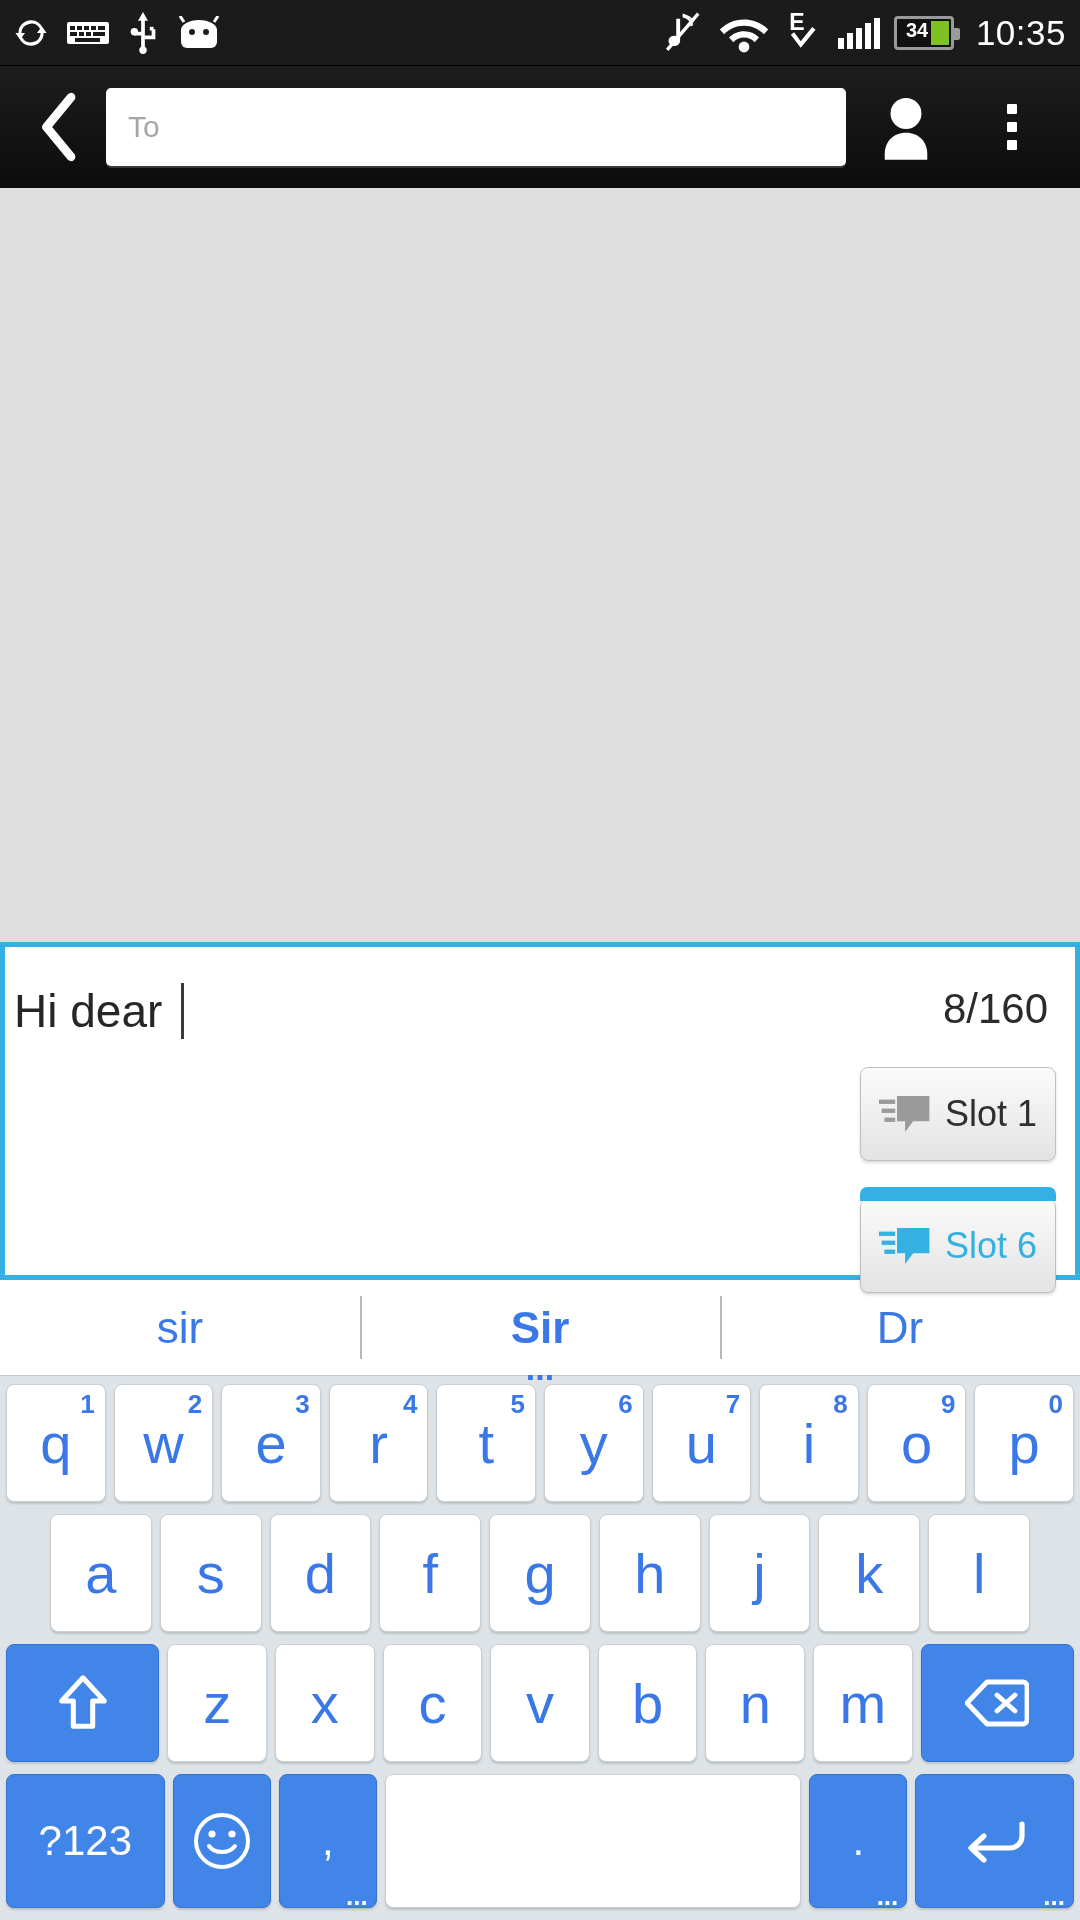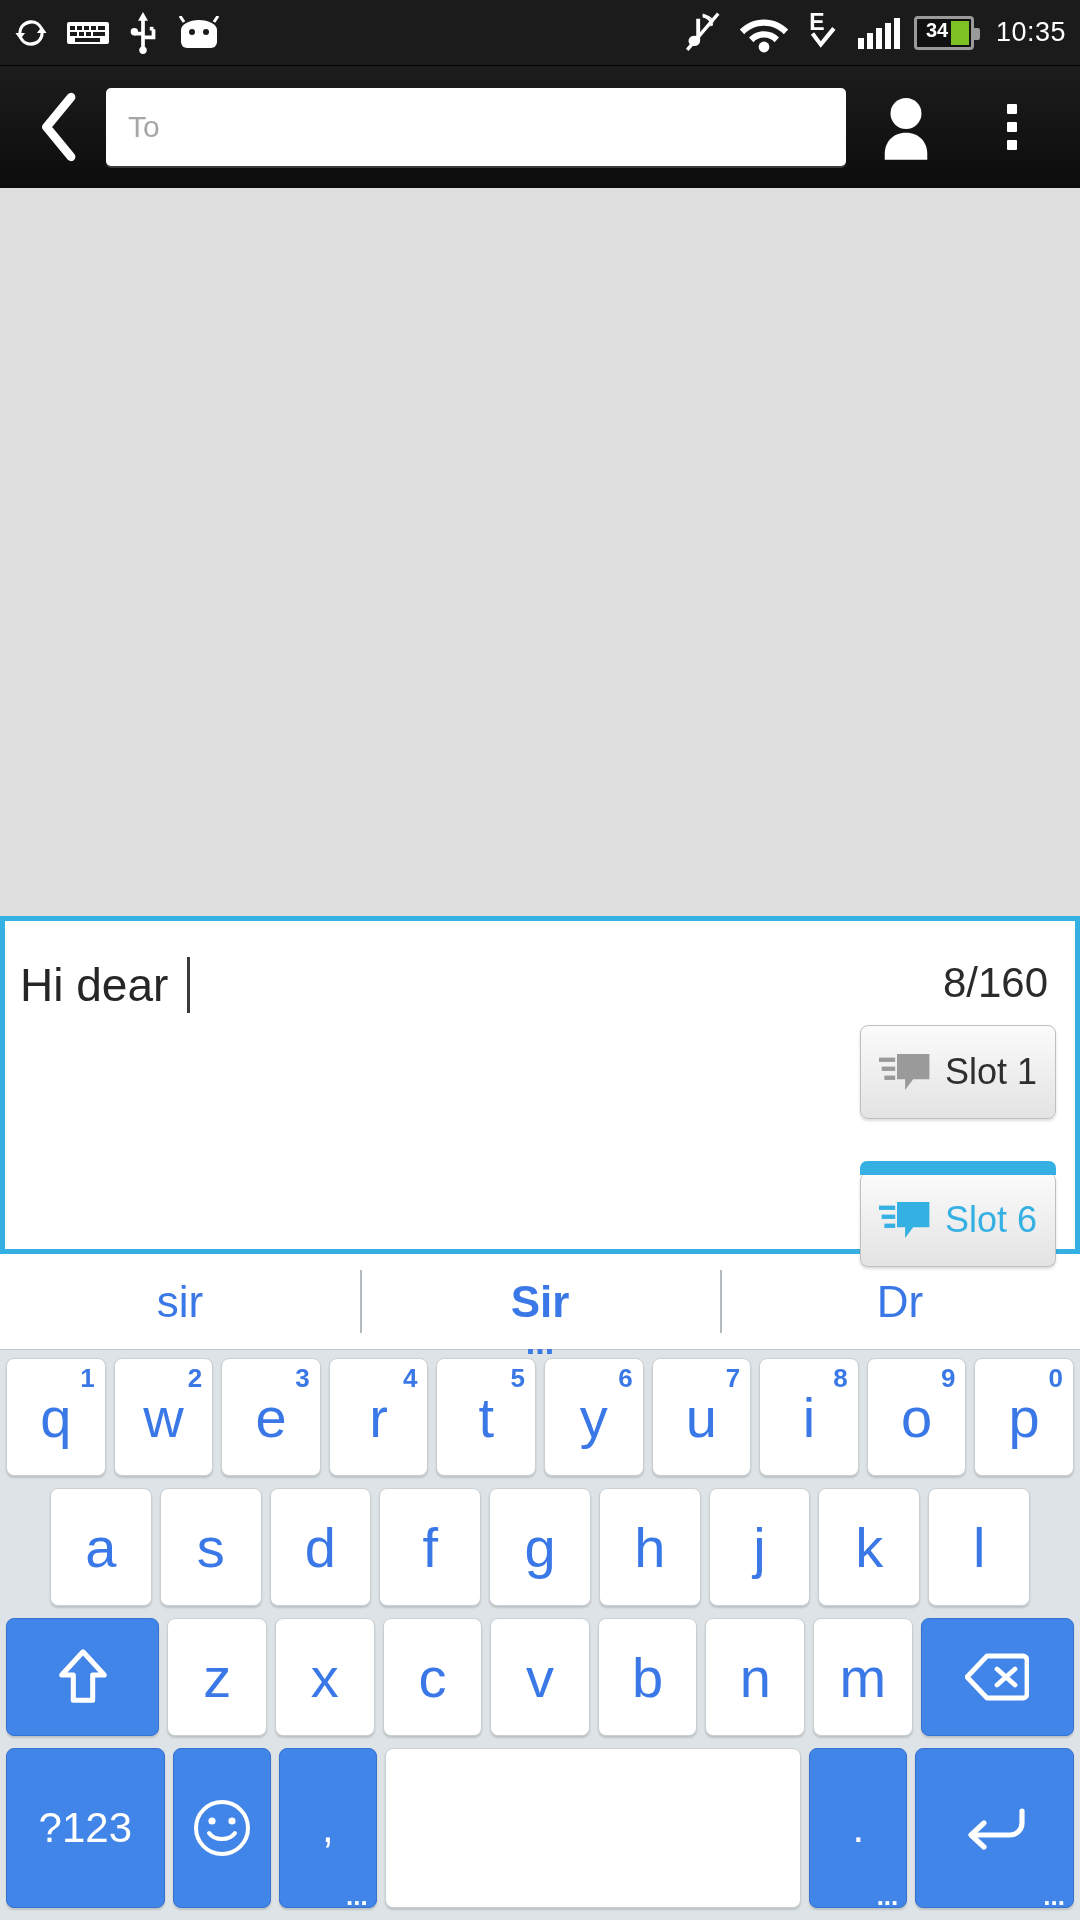--- a/index.html
+++ b/index.html
@@ -14,21 +14,21 @@
   .statusbar{
     height:66px; background:#1b1b1b;
     display:flex; align-items:center; justify-content:space-between;
     padding:0 14px; flex:0 0 auto;
     border-bottom:1px solid #000;
   }
   .sb-left,.sb-right{ display:flex; align-items:center; }
   .sb-left{ gap:18px; }
   .sb-right{ gap:14px; }
   .sb-ico{ display:inline-flex; align-items:center; justify-content:center; }
-  .sb-time{ color:#fff; font-size:27px; letter-spacing:.5px; margin-left:8px; font-weight:400; }
+  .sb-time{ color:#fff; font-size:35px; letter-spacing:.5px; margin-left:8px; font-weight:400; }
 
   .battery{ position:relative; width:60px; height:34px; border:3px solid #9a9a9a; border-radius:4px; background:#111; display:flex; align-items:flex-start; }
   .battery:after{ content:""; position:absolute; right:-9px; top:9px; width:6px; height:12px; background:#9a9a9a; border-radius:0 2px 2px 0; }
   .battery .fill{ position:absolute; right:2px; top:2px; bottom:2px; width:34%; background:#7ec125; }
   .battery .pct{ position:relative; z-index:2; color:#fff; font-size:20px; font-weight:bold; padding-left:9px; }
 
   .sigbars{ display:flex; align-items:flex-end; gap:3px; height:32px; }
   .sigbars i{ display:block; width:6px; background:#fff; }
 
   
@@ -52,35 +52,35 @@
   .thread{ flex:1 1 auto; background:#dfdfdf; min-height:0; }
 
   
   .compose{
     flex:0 0 auto; height:338px; background:#fff;
     border:5px solid #35b0e2; position:relative;
     border-left:none; border-right:none;
     box-shadow:inset 5px 0 0 #35b0e2, inset -5px 0 0 #35b0e2;
   }
   .msg-text{
-    position:absolute; left:20px; top:36px; font-size:46px; color:#262626;
+    position:absolute; left:14px; top:36px; font-size:46px; color:#262626;
     display:flex; align-items:center; white-space:pre;
   }
   .caret{ display:inline-block; width:3px; height:56px; background:#3a3a3a; margin-left:6px; }
   .counter{ position:absolute; right:32px; top:38px; font-size:42px; color:#2b2b2b; }
 
   .slot{
     position:absolute; right:24px; width:196px; height:94px;
     border-radius:8px; border:1px solid #bfbfbf;
     background:linear-gradient(#fbfbfb,#e3e3e3);
     display:flex; align-items:center; justify-content:center; gap:12px;
     box-shadow:0 2px 3px rgba(0,0,0,.14);
   }
   .slot .lbl{ font-size:36px; }
-  .slot1{ top:104px; }
+  .slot1{ top:120px; }
   .slot1 .lbl{ color:#2f2f2f; }
   .slot2{ top:252px; border-top:none; }
   .slot2:before{ content:""; position:absolute; left:-1px; right:-1px; top:-12px; height:14px; background:#35b0e2; border-radius:7px 7px 0 0; }
   .slot2 .lbl{ color:#35b0e2; }
   .sendico{ display:inline-flex; }
 
   
   .suggest{
     flex:0 0 auto; height:96px; background:#ffffff;
     display:flex; align-items:center; border-bottom:1px solid #c2c8cb;
@@ -103,21 +103,21 @@
   .row1 .key{ height:118px; }
   .key .num{ position:absolute; top:4px; right:10px; font-size:26px; font-weight:bold; color:#3b78e7; }
   .key .hint{ position:absolute; bottom:2px; right:8px; font-size:26px; font-weight:bold; line-height:.6; }
   .row2{ padding:0 44px; }
   .key.blue{ background:#4285e8; border-color:#3573d0; color:#fff; }
   .key.blue .hint{ color:#fff; }
   .key.wide{ flex:1.55 1 0; }
   .key.space{ flex:4.1 1 0; background:#fff; }
   .key.small{ flex:.95 1 0; }
   .key.sym{ font-size:42px; }
-  .row4 .key{ height:160px; }
+  .row4 .key{ height:134px; }
   .kb-ico{ display:flex; align-items:center; justify-content:center; }
 </style>
 </head>
 <body>
 
 <div class="screen">
 
   <div class="statusbar">
     <div class="sb-left">
       <span class="sb-ico">

